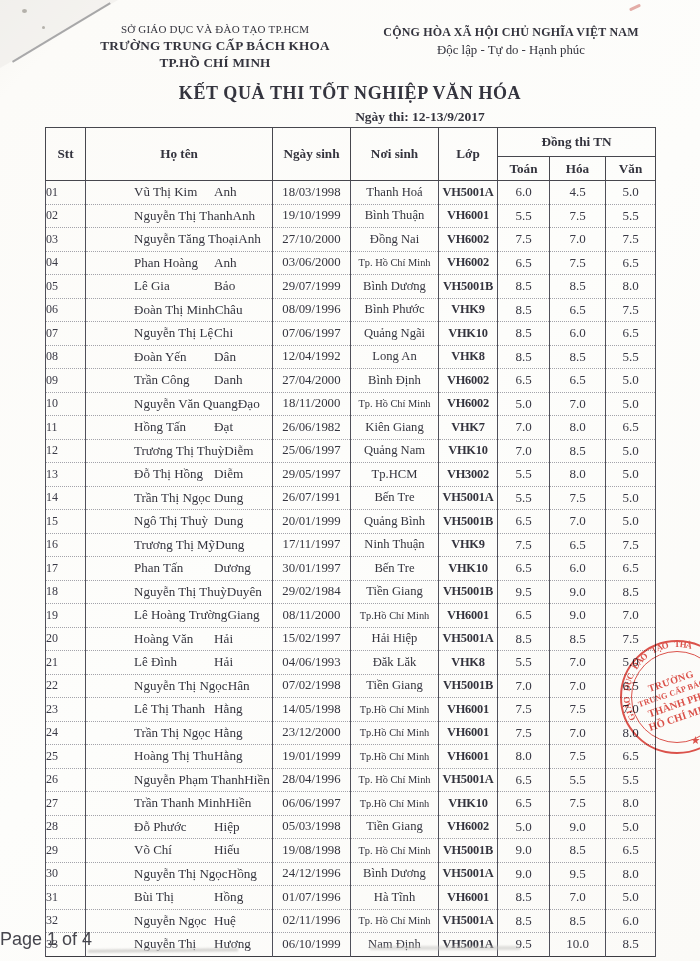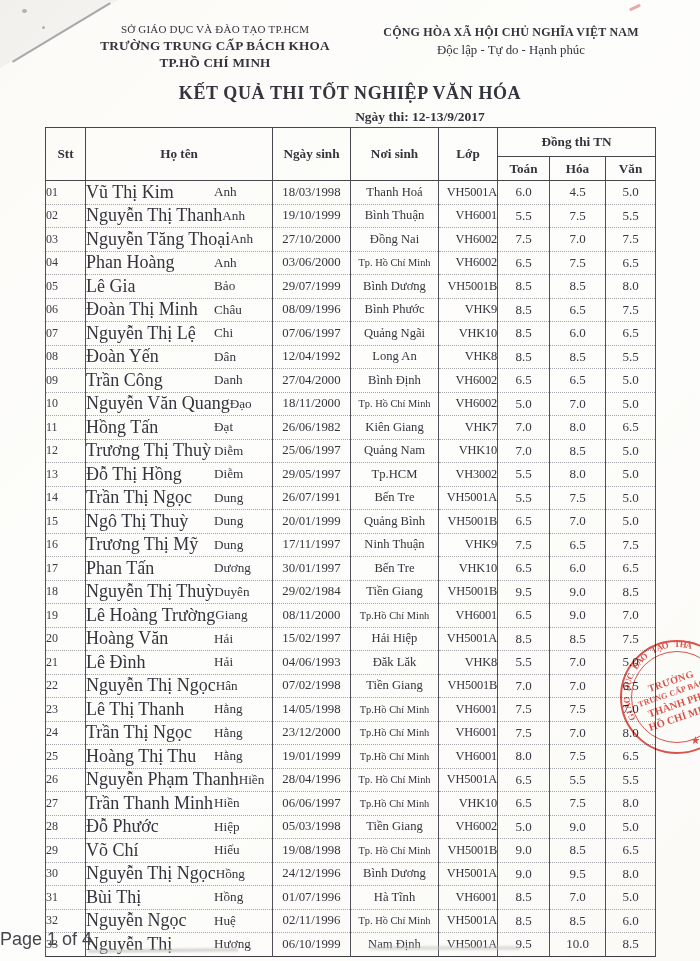--- a/index.html
+++ b/index.html
@@ -46,26 +46,26 @@
   table.results th,table.results td{padding:0;vertical-align:middle;overflow:hidden;white-space:nowrap;}
   table.results{border:1.6px solid #3c3c42;}
   table.results th{border:1px solid #47474e;font-size:13.2px;font-weight:bold;text-align:center;}
   thead tr.h1 th{height:28px;} thead tr.h2 th{height:23px;}
   tbody td{height:22.5px;border-left:1px solid #50505a;border-right:1px solid #50505a;
     border-bottom:1px dotted #a3a3aa;font-size:13px;}
   tbody tr:last-child td{border-bottom:none;}
   td.stt{font-size:12px;padding-left:4px;color:#3a3a46;}
   td.name-cell{padding-left:6px;}
   .name-wrap{display:flex;align-items:center;}
-  .name-wrap .ho{flex:1;font-size:18px;}
+  .name-wrap .ho{flex:1;font-size:13px;margin-left:48px;}
   .name-wrap .ten{width:58px;font-size:13.2px;}
   td.dob{text-align:center;font-size:12.8px;}
   td.pob{text-align:center;font-size:12.6px;}
   td.pob.small{font-size:10.4px;}
-  td.lop{text-align:right;font-size:12.4px;letter-spacing:-.2px;}
+  td.lop{text-align:center;font-size:12.4px;letter-spacing:-.2px;font-weight:bold;}
   td.score{text-align:center;font-size:13px;color:#383844;}
 
   .footer{position:absolute;left:0;top:929px;width:700px;text-align:left;
     font-family:"Liberation Sans","DejaVu Sans",sans-serif;font-size:18px;color:#46464e;}
 
   
   .stamp{position:absolute;left:0;top:0;width:700px;height:961px;pointer-events:none;
     mix-blend-mode:multiply;opacity:.85;}
   .ring{position:absolute;border-radius:50%;box-sizing:border-box;border-style:solid;border-color:#d8352d;}
   .ring.outer{left:620px;top:640px;width:114px;height:114px;border-width:2.2px;}

